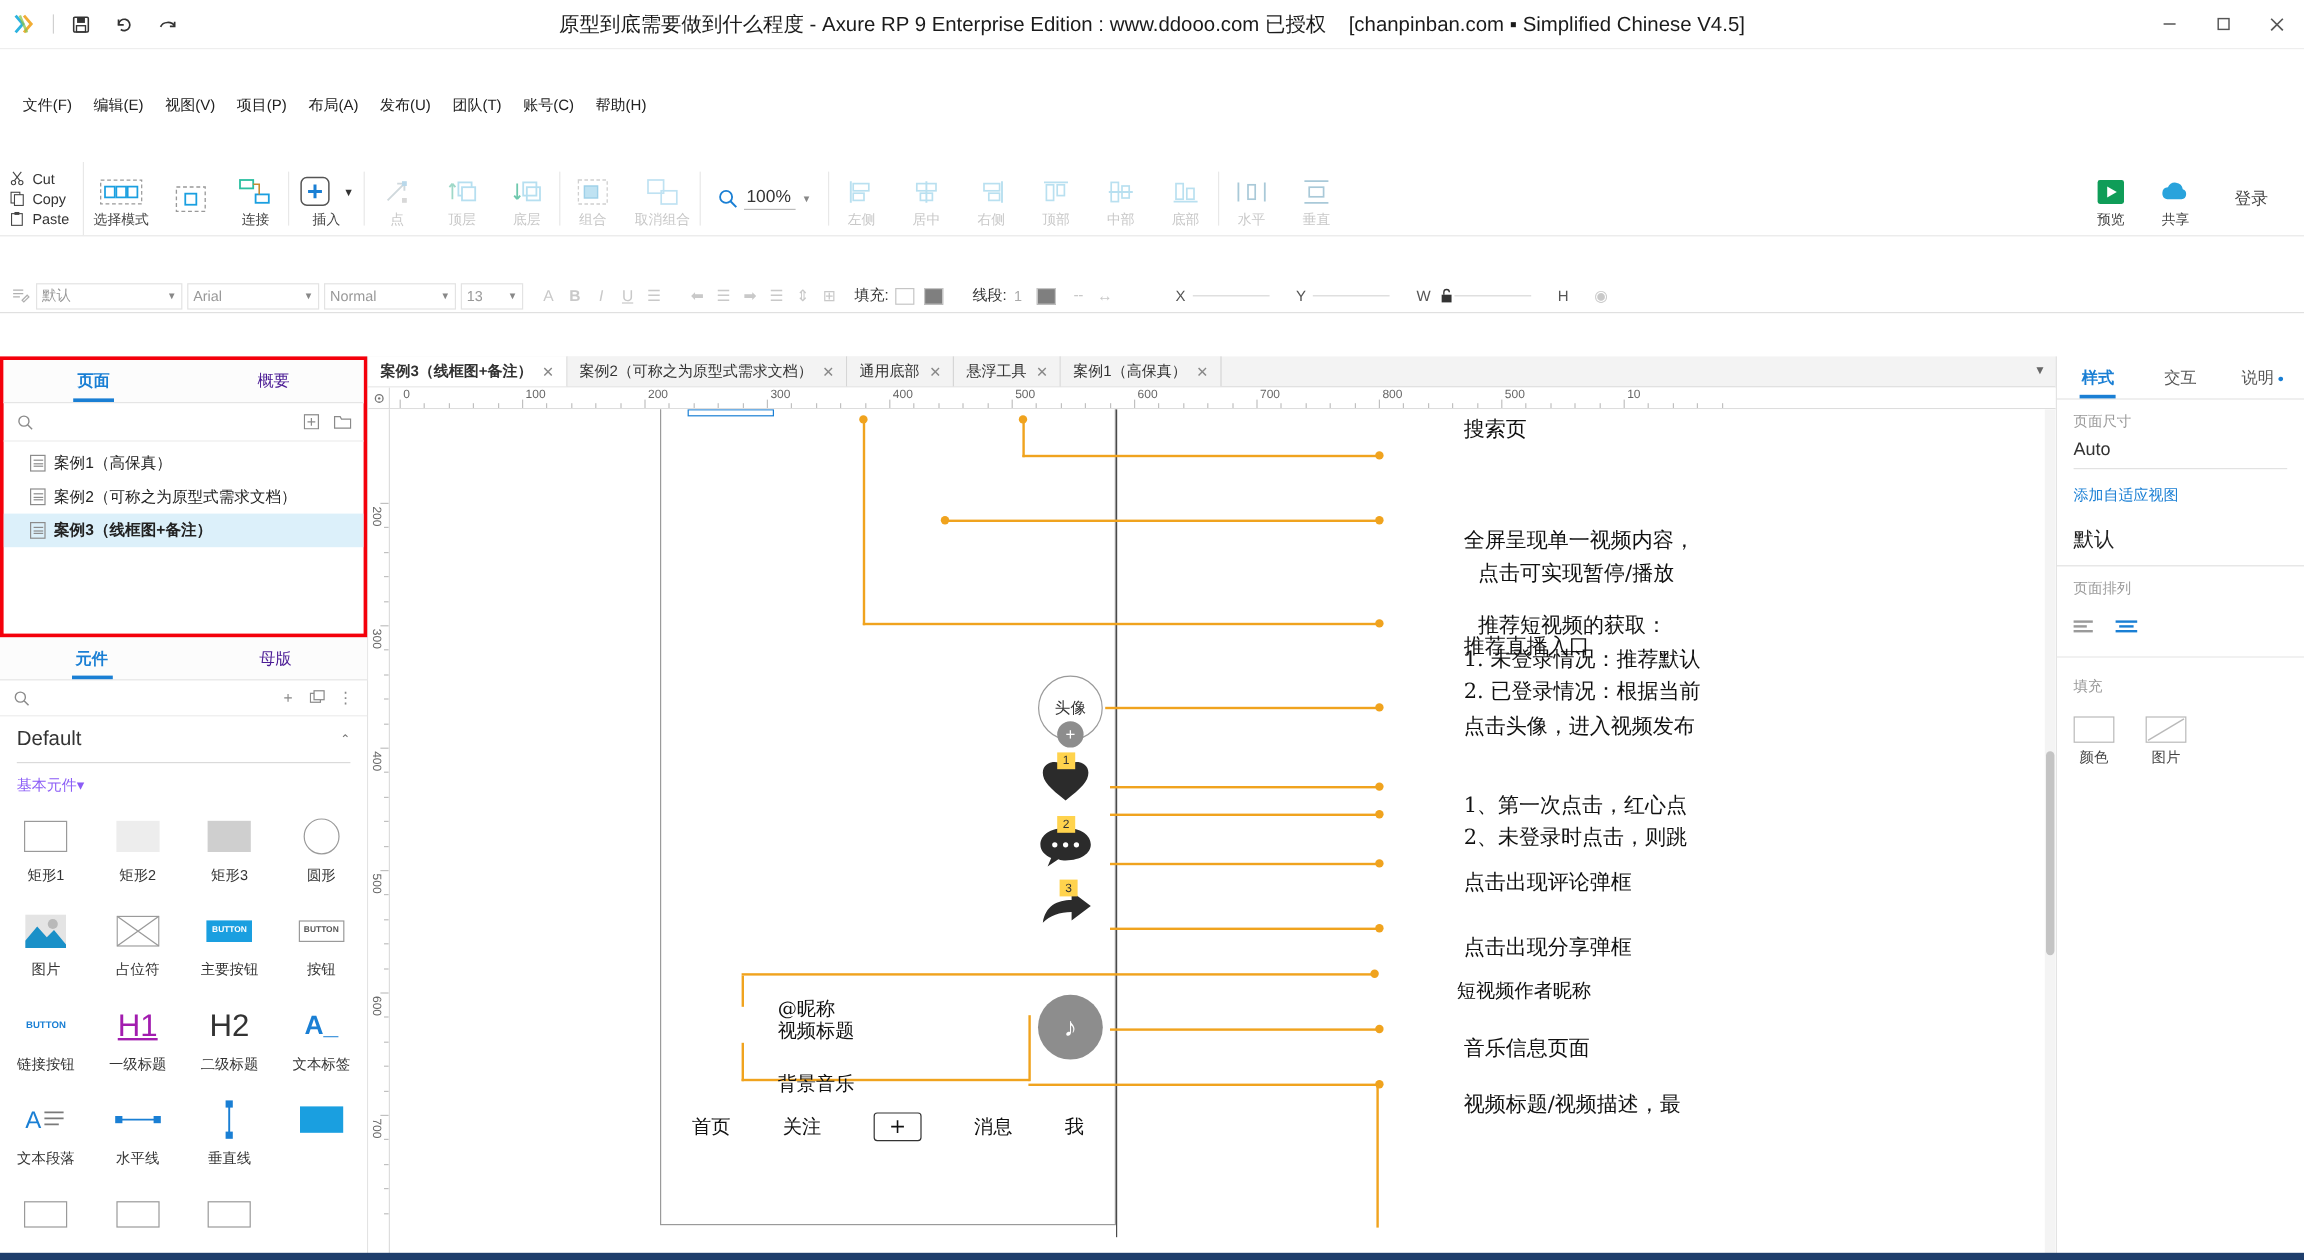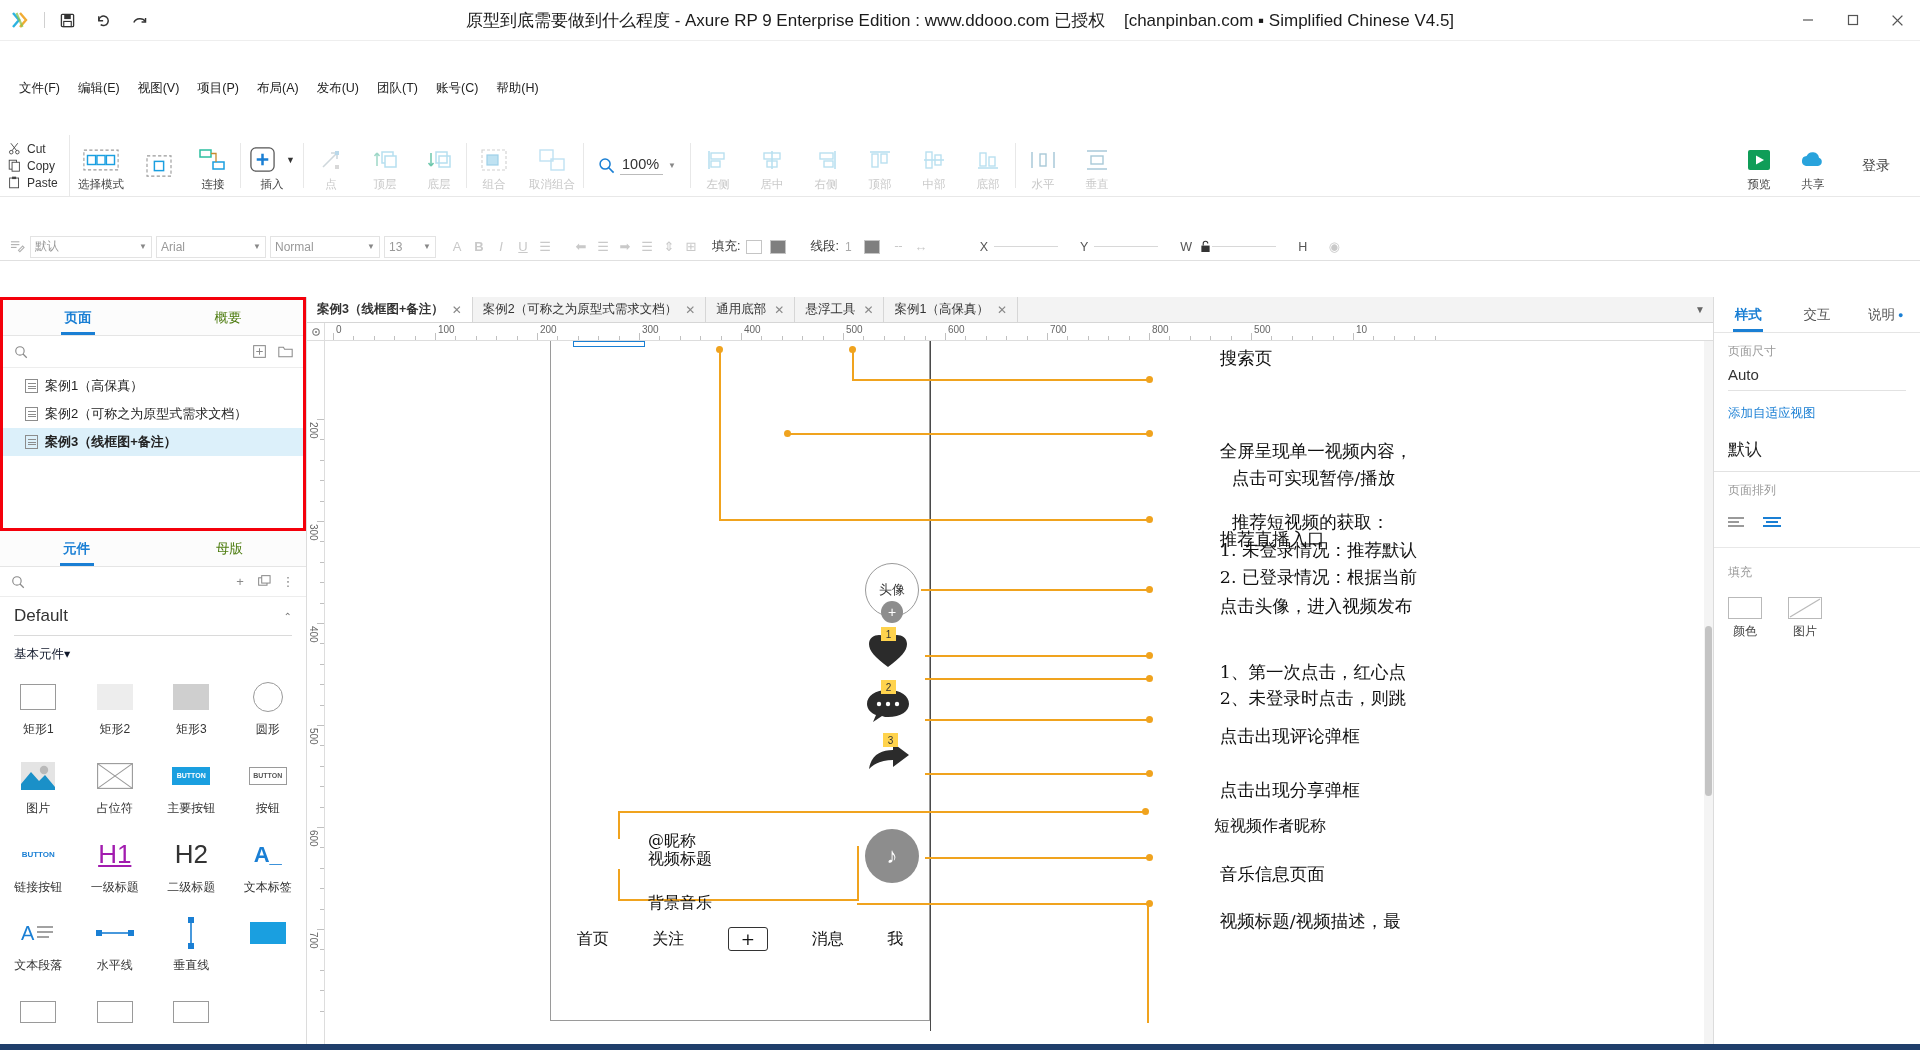--- a/index.html
+++ b/index.html
@@ -69,21 +69,21 @@
   
   .main { flex:1; display:flex; min-height:0; }
 
   
   .left { width:307px; flex:0 0 307px; display:flex; flex-direction:column;
      border-right:1px solid #dcdcdc; background:#fff; }
   .pages-wrap { height:234px; flex:0 0 234px; border:3px solid #f4000b; position:relative;
      display:flex; flex-direction:column; background:#fff; }
   .tabrow { height:36px; display:flex; background:#fcfcfc; border-bottom:1px solid #e5e5e5; }
   .ptab { flex:1; display:flex; align-items:center; justify-content:center; font-size:13.5px;
-     color:#4d7c0f; cursor:pointer; position:relative; }
+     color:#4c1d95; cursor:pointer; position:relative; }
   .ptab.active { color:#1a7fd4; font-weight:bold; }
   .ptab.active:after { content:""; position:absolute; bottom:0; left:50%; transform:translateX(-50%);
      width:34px; height:3px; background:#1a7fd4; }
   .searchrow { height:32px; display:flex; align-items:center; padding:0 8px;
      border-bottom:1px solid #ededed; gap:6px; }
   .searchrow .sp { flex:1; }
   .mini-ico { width:20px; height:20px; display:flex; align-items:center; justify-content:center;
      color:#8a8a8a; cursor:pointer; }
   .pagelist { flex:1; overflow:auto; padding-top:4px; }
   .pgitem { height:28px; display:flex; align-items:center; gap:7px; padding-left:22px;
@@ -94,21 +94,21 @@
   .pgicon i { display:block; height:1px; background:#8c8c8c; }
 
   .lib-wrap { flex:1; display:flex; flex-direction:column; min-height:0; }
   .libsearch { height:30px; display:flex; align-items:center; padding:0 8px; gap:4px;
      border-bottom:1px solid #ededed; }
   .libsearch .sp { flex:1; }
   .libsel { height:38px; display:flex; align-items:center; padding:0 14px;
      font-size:17px; color:#333; justify-content:space-between; cursor:pointer; }
   .libsel .arr { font-size:10px; color:#777; }
   .libsel-underline { height:1px; background:#dadada; margin:0 14px; }
-  .grouphdr { font-size:12.5px; color:#0f172a; padding:10px 0 6px 14px; cursor:pointer; }
+  .grouphdr { font-size:12.5px; color:#8b5cf6; padding:10px 0 6px 14px; cursor:pointer; }
   .wgrid { display:grid; grid-template-columns:repeat(4,1fr); gap:2px 0;
      overflow:auto; flex:1; padding-bottom:6px; }
   .wcell { display:flex; flex-direction:column; align-items:center; justify-content:flex-start;
      padding:8px 0 4px; cursor:pointer; }
   .wart { height:40px; display:flex; align-items:center; justify-content:center; }
   .wname { font-size:12px; color:#333; margin-top:4px; white-space:nowrap; }
 
   
   .center { flex:1; display:flex; flex-direction:column; min-width:0; background:#fff; }
   .tabsbar { height:26px; display:flex; align-items:stretch; background:#f3f3f3;

